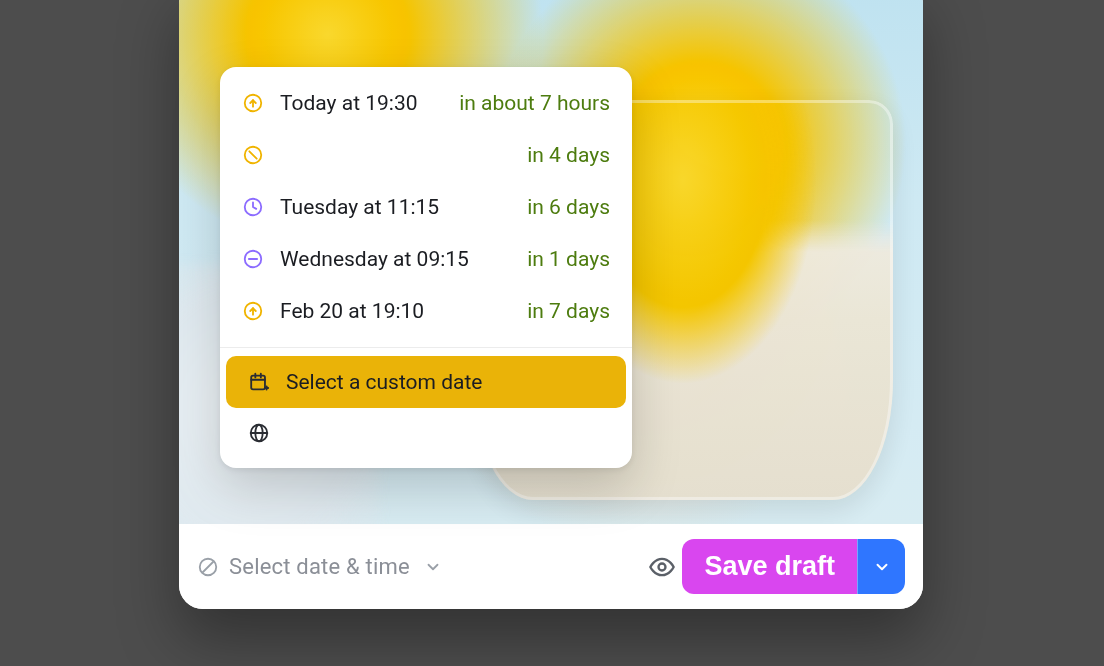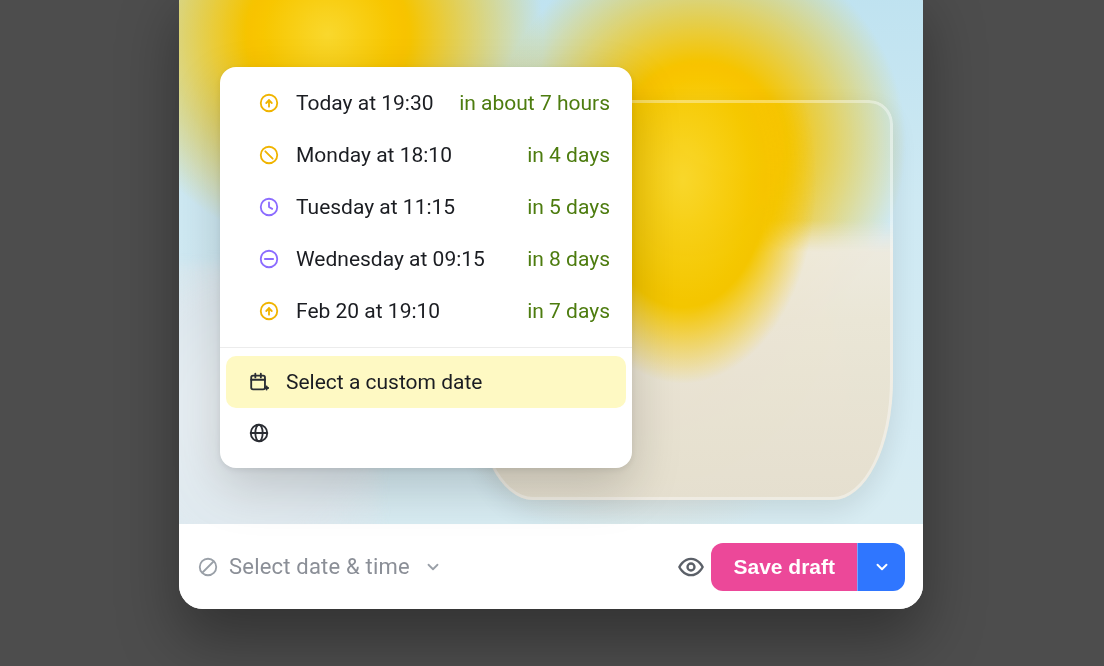--- a/index.html
+++ b/index.html
@@ -73,23 +73,23 @@
   .footer .spacer { flex: 1; }
   .footer .eye {
     width: 40px; height: 40px;
     display: inline-flex; align-items: center; justify-content: center;
     color: #5b6068;
     border-radius: 8px;
   }
 
   .btn-group { display: inline-flex; }
   .btn-primary {
-    background: #ec4899;
+    background: #d946ef;
     color: #fff;
-    font-size: 21px;
+    font-size: 27px;
     font-weight: 600;
     padding: 12px 22px;
     border-radius: 12px 0 0 12px;
     border: none;
     cursor: pointer;
   }
   .btn-split {
     background: #2f76ff;
     color: #fff;
     width: 48px;
@@ -110,38 +110,37 @@
     box-shadow: 0 20px 50px rgba(0,0,0,0.18), 0 2px 6px rgba(0,0,0,0.08);
     overflow: hidden;
   }
   .pop-list { padding: 10px 0 6px 0; }
   .pop-item {
     display: flex;
     align-items: center;
     gap: 16px;
     padding: 14px 22px;
     cursor: pointer;
-    margin-left: 16px;
   }
   .pop-item .icon { width: 22px; height: 22px; flex: 0 0 22px; display: inline-flex; align-items: center; justify-content: center; }
   .pop-item .label { font-size: 21px; color: #1b1d22; }
   .pop-item .hint  { font-size: 21px; color: #4d7c0f; margin-left: auto; }
 
   .pop-sep { height: 1px; background: #ececec; margin: 4px 0; }
   .pop-actions { padding: 4px 0 10px 0; }
   .pop-action {
     display: flex;
     align-items: center;
     gap: 16px;
     padding: 14px 22px;
     cursor: pointer;
     border-radius: 10px;
     margin: 0 6px;
   }
-  .pop-action.hovered { background: #fef9c3; }
+  .pop-action.hovered { background: #eab308; }
   .pop-action .icon { width: 22px; height: 22px; flex: 0 0 22px; display: inline-flex; align-items: center; justify-content: center; color: #2a2d33; }
   .pop-action .label { font-size: 21px; color: #1b1d22; }
 
   svg { display: block; }
 </style>
 </head>
 <body>
 
 <div class="card">
   <div class="hero">
@@ -200,44 +199,43 @@
       <span class="hint">in about 7 hours</span>
     </div>
 
     <div class="pop-item">
       <span class="icon">
         <svg width="22" height="22" viewBox="0 0 24 24" fill="none" stroke-width="2" stroke-linecap="round" stroke-linejoin="round" stroke="#f0b400">
           <circle cx="12" cy="12" r="9"></circle>
           <path d="M8 8 L16 16"></path>
         </svg>
       </span>
-      <span class="label">Monday at 18:10</span>
       <span class="hint">in 4 days</span>
     </div>
 
     <div class="pop-item">
       <span class="icon">
         <svg width="22" height="22" viewBox="0 0 24 24" fill="none" stroke-width="2" stroke-linecap="round" stroke-linejoin="round" stroke="#8c6cff">
           <circle cx="12" cy="12" r="9"></circle>
           <path d="M12 7 V12 L15.5 14"></path>
         </svg>
       </span>
       <span class="label">Tuesday at 11:15</span>
-      <span class="hint">in 5 days</span>
+      <span class="hint">in 6 days</span>
     </div>
 
     <div class="pop-item">
       <span class="icon">
         <svg width="22" height="22" viewBox="0 0 24 24" fill="none" stroke-width="2" stroke-linecap="round" stroke-linejoin="round" stroke="#8c6cff">
           <circle cx="12" cy="12" r="9"></circle>
           <line x1="7.5" y1="12" x2="16.5" y2="12"></line>
         </svg>
       </span>
       <span class="label">Wednesday at 09:15</span>
-      <span class="hint">in 8 days</span>
+      <span class="hint">in 1 days</span>
     </div>
 
     <div class="pop-item">
       <span class="icon">
         <svg width="22" height="22" viewBox="0 0 24 24" fill="none" stroke-width="2" stroke-linecap="round" stroke-linejoin="round" stroke="#f0b400">
           <circle cx="12" cy="12" r="9"></circle>
           <path d="M12 16 V9"></path>
             <path d="M9 12 L12 9 L15 12"></path>
         </svg>
       </span>

